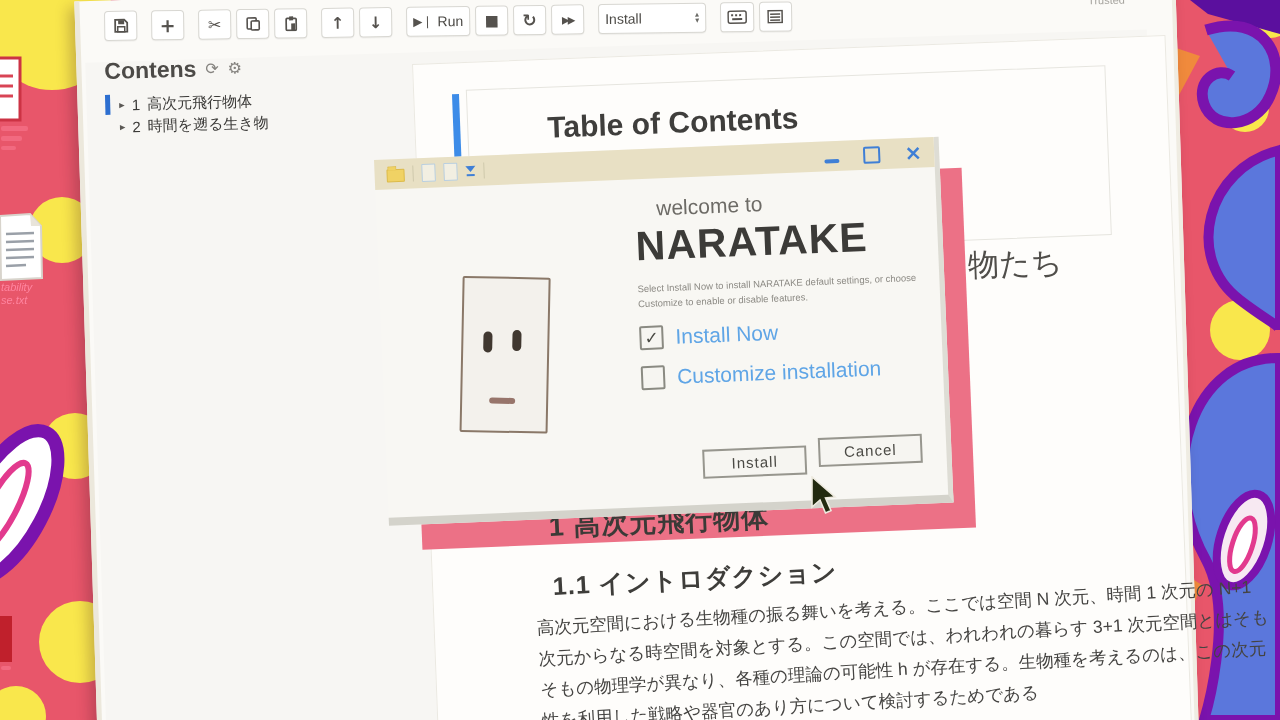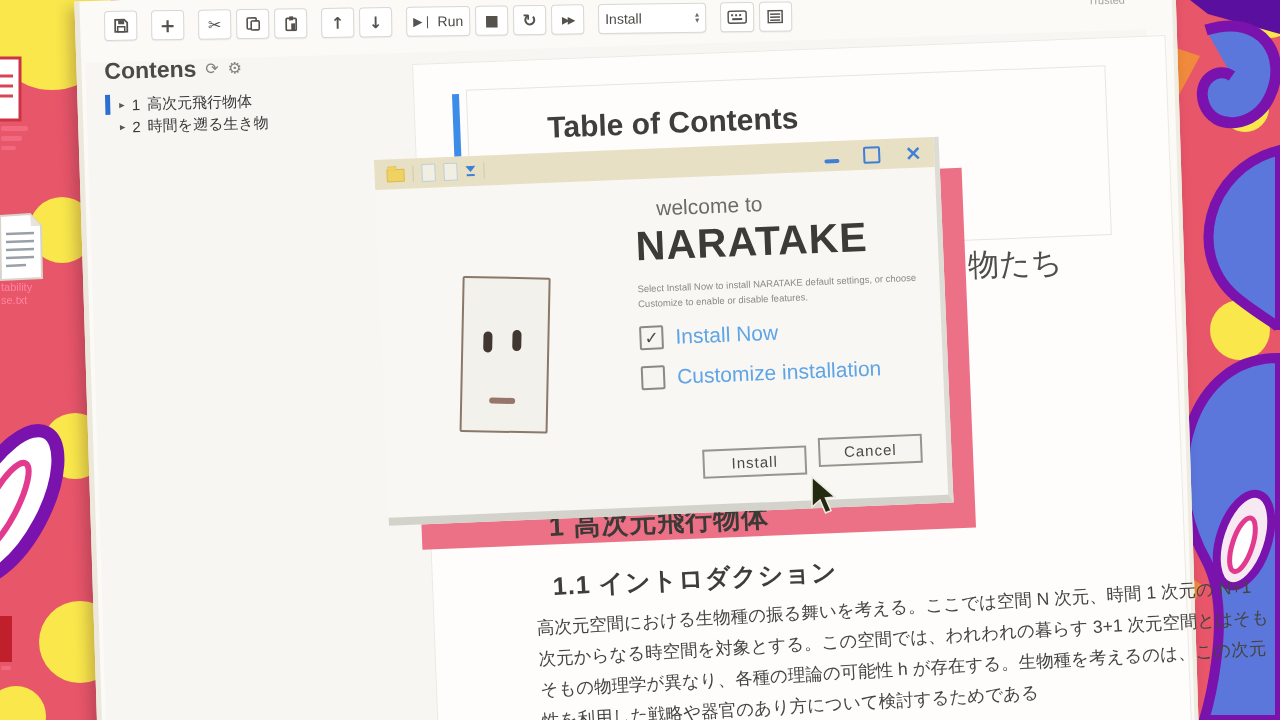--- a/index.html
+++ b/index.html
@@ -97,21 +97,21 @@
   .opt-label{font-size:21px;color:#5fa5e6;}
   .dlg-btn{position:absolute;width:100px;height:25px;border:2px solid #97968e;background:#f6f5f1;
     display:flex;align-items:center;justify-content:center;font-size:15px;color:#4b4a45;letter-spacing:1px;}
   .btn-install{left:316px;top:303px;}
   .btn-cancel{left:432px;top:296px;}
 
   
   .cursor{position:absolute;left:810px;top:476px;z-index:60;}
 
   
-  .file2-label{position:absolute;left:1px;top:281px;font-size:11px;color:#ff85a0;line-height:13px;z-index:2;}
+  .file2-label{position:absolute;left:1px;top:281px;font-size:11px;color:#ff85a0;line-height:13px;z-index:2;font-style:italic;}
 </style>
 </head>
 <body>
 
 <div class="scene">
 
   <svg class="bg-svg" style="left:0;" width="140" height="720" viewBox="0 0 140 720">
     <rect width="140" height="720" fill="#e8566a"></rect>
     <circle cx="52" cy="26" r="64" fill="#f9e74c"></circle>
     <circle cx="62" cy="230" r="33" fill="#f9e74c"></circle>

